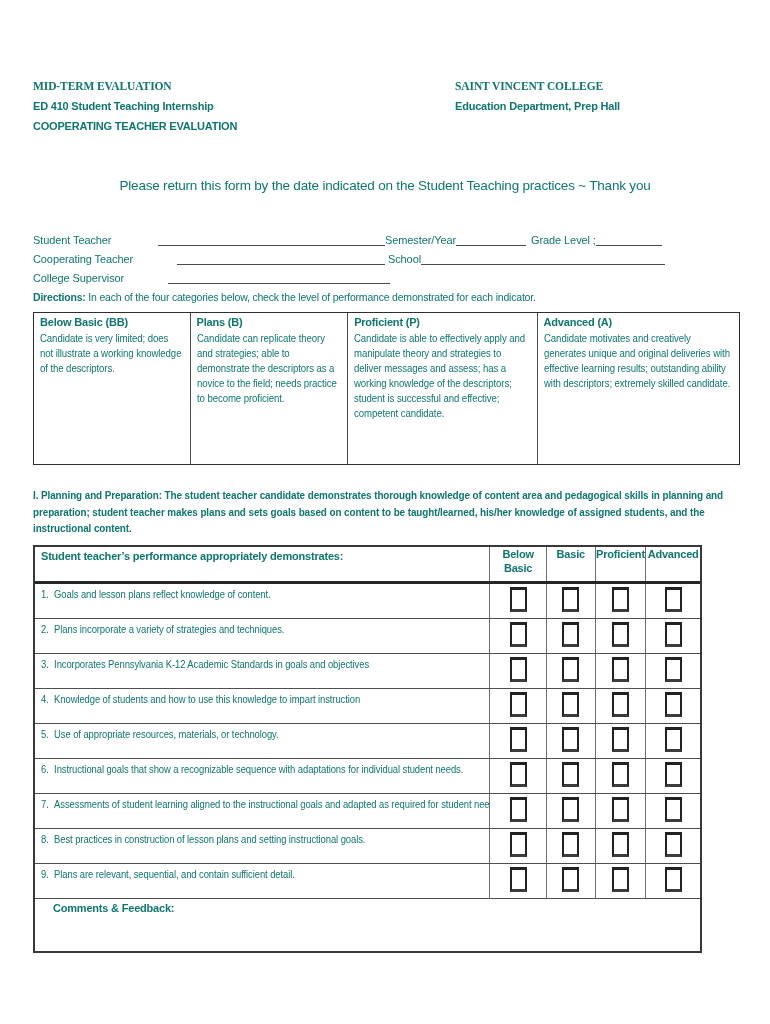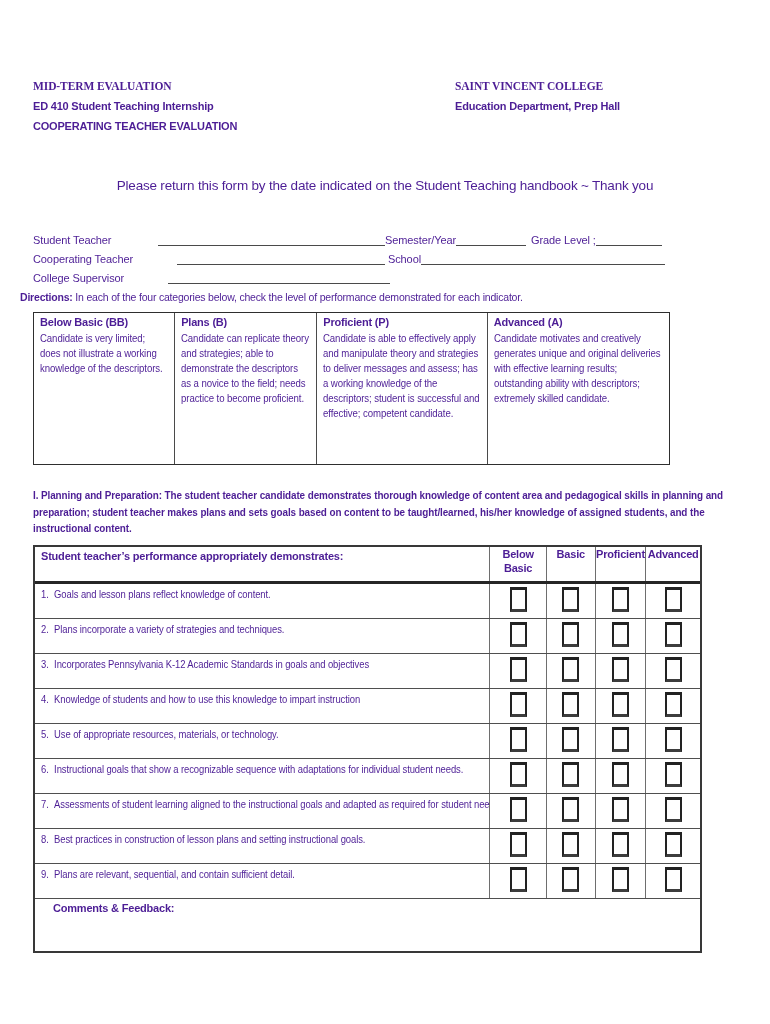--- a/index.html
+++ b/index.html
@@ -1,41 +1,41 @@
 <!DOCTYPE html>
 <html><head>
 <meta charset="utf-8">
 <style>
   html,body { margin:0; padding:0; background:#ffffff; }
   .page {
     position:relative; width:770px; height:1024px; background:#ffffff;
-    font-family:"Liberation Sans", sans-serif; color:#4c1d95; overflow:hidden;
+    font-family:"Liberation Sans", sans-serif; color:#0f766e; overflow:hidden;
     letter-spacing:-0.1px;
   }
   
   .letterhead { position:absolute; left:33px; top:76px; width:707px; display:flex; justify-content:space-between; }
   .lh-col { display:flex; flex-direction:column; }
   .lh-right { width:285px; }
   .lh-serif { font-family:"Liberation Serif", serif; font-weight:bold; font-size:11.5px; line-height:20px; }
   .lh-sans  { font-weight:bold; font-size:11px; line-height:20px; letter-spacing:-0.2px; }
   
   .instruction { position:absolute; left:0; top:178px; width:770px; text-align:center; font-size:13.5px; letter-spacing:-0.2px; }
   
   .fields { position:absolute; left:33px; top:227px; width:632px; font-size:11px; }
   .frow { display:flex; align-items:flex-end; height:19px; }
   .flabel { white-space:pre; flex:0 0 auto; }
   .uline { border-bottom:1px solid #4a4a4a; height:14px; }
   .g1 { width:352px; display:flex; align-items:flex-end; flex:0 0 auto;gap:44px; }
   .g1 .uline { flex:1 1 auto; }
   .u-fix { flex:0 0 auto; }
   
-  .directions { position:absolute; left:20px; top:291px; width:720px; font-size:10.5px; letter-spacing:-0.2px; }
+  .directions { position:absolute; left:33px; top:291px; width:720px; font-size:10.5px; letter-spacing:-0.2px; }
   .directions b { letter-spacing:-0.2px; }
   
-  .rubric { position:absolute; left:33px; top:312px; width:637px; height:153px; display:flex; border:1px solid #2e2e2e; box-sizing:border-box; }
+  .rubric { position:absolute; left:33px; top:312px; width:707px; height:153px; display:flex; border:1px solid #2e2e2e; box-sizing:border-box; }
   .rcol { box-sizing:border-box; padding:3px 6px; border-right:1px solid #4a4a4a; overflow:hidden; }
   .rcol:last-child { border-right:none; }
   .rc1 { width:157px; } .rc2 { width:158px; } .rc3 { width:190px; } .rc4 { width:202px; }
   .rtitle { font-weight:bold; font-size:11px; margin-bottom:3px; letter-spacing:-0.2px; }
   .rdesc { font-size:10.5px; line-height:1.42; width:109%; transform:scaleX(0.917); transform-origin:0 0; letter-spacing:-0.1px; }
   
   .section-head { position:absolute; left:33px; top:487px; width:713px; font-weight:bold; font-size:11px; line-height:1.52;
                   transform:scaleX(0.9); transform-origin:0 0; width:792px; letter-spacing:-0.1px; }
   
   .etable { position:absolute; left:33px; top:545px; width:669px; border:2px solid #383838; box-sizing:border-box; }
@@ -63,21 +63,21 @@
       <span class="lh-serif">MID-TERM EVALUATION</span>
       <span class="lh-sans">ED 410 Student Teaching Internship</span>
       <span class="lh-sans">COOPERATING TEACHER EVALUATION</span>
     </div>
     <div class="lh-col lh-right">
       <span class="lh-serif">SAINT VINCENT COLLEGE</span>
       <span class="lh-sans">Education Department, Prep Hall</span>
     </div>
   </div>
 
-  <div class="instruction">Please return this form by the date indicated on the Student Teaching handbook ~ Thank you</div>
+  <div class="instruction">Please return this form by the date indicated on the Student Teaching practices ~ Thank you</div>
 
   <div class="fields">
     <div class="frow">
       <div class="g1">
         <span class="flabel">Student Teacher </span>
         <span class="uline"></span>
       </div>
       <span class="flabel">Semester/Year</span>
       <span class="uline u-fix" style="width:70px"></span>
       <span class="flabel" style="padding-left:5px">Grade Level ;</span>

